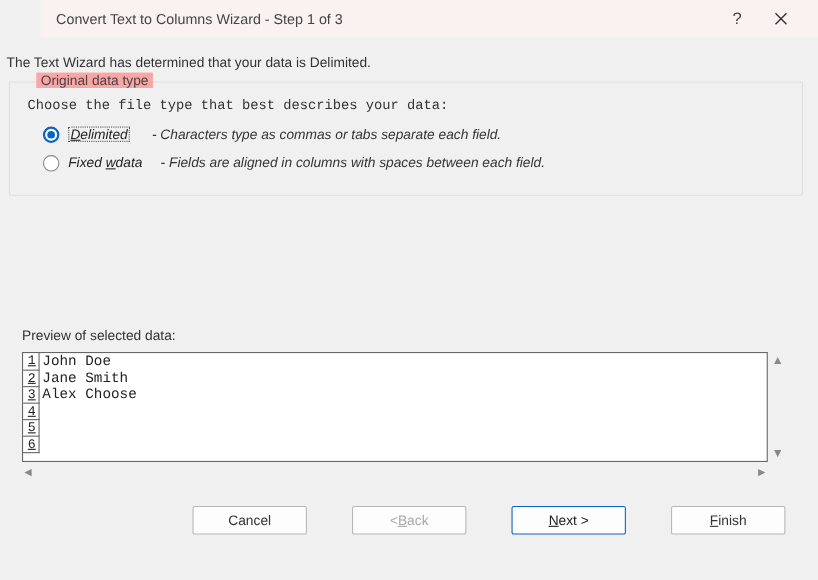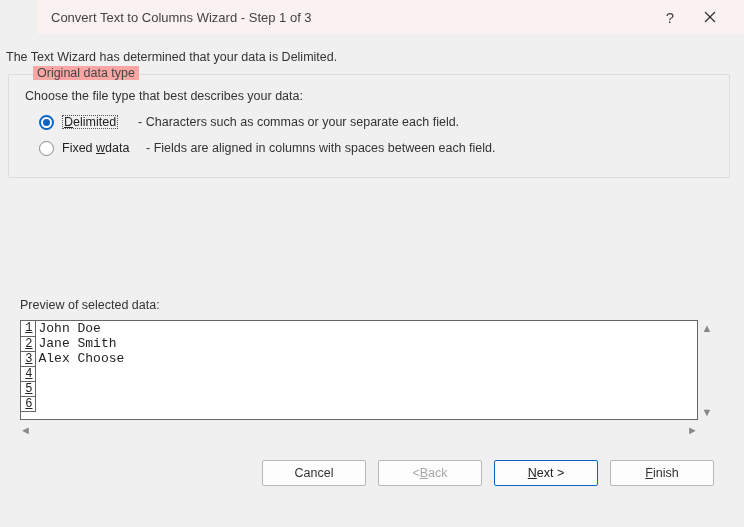--- a/index.html
+++ b/index.html
@@ -56,26 +56,28 @@
     position: absolute;
     top: -9px;
     left: 24px;
     background: #fca5a5;
     padding: 0 4px;
     font-size: 12.5px;
     color: #444;
   }
   .choose-line {
     margin: 4px 0 8px 4px;
+    font-family: Liberation Mono, monospace;
   }
   .radio-row {
     display: flex;
     align-items: center;
     margin: 4px 0 4px 18px;
     height: 22px;
+    font-style: italic;
   }
   .radio-outer {
     width: 15px;
     height: 15px;
     border-radius: 50%;
     border: 1.5px solid #888;
     display: flex;
     align-items: center;
     justify-content: center;
     margin-right: 8px;
@@ -174,20 +176,21 @@
     height: 26px;
     border: 1px solid #b8b8b8;
     background: #fdfdfd;
     font-size: 12.5px;
     color: #333;
     display: flex;
     align-items: center;
     justify-content: center;
     cursor: pointer;
     border-radius: 2px;
+    margin-left: 29px;
   }
   .btn.disabled {
     color: #a8a8a8;
     cursor: default;
   }
   .btn.primary {
     border: 1.5px solid #0b64c4;
     color: #222;
   }
   .btn .ul { text-decoration: underline; }
@@ -211,21 +214,21 @@
 
   <div class="fieldset">
     <div class="legend">Original data type</div>
     <div class="choose-line">Choose the file type that best describes your data:</div>
 
     <div class="radio-row">
       <div class="radio-outer selected">
         <div class="radio-inner"></div>
       </div>
       <span class="radio-label focusbox"><span class="ul">D</span><span>elimited</span></span>
-      <span class="radio-desc">-  Characters such as commas or your separate each field.</span>
+      <span class="radio-desc">-  Characters type as commas or tabs separate each field.</span>
     </div>
 
     <div class="radio-row">
       <div class="radio-outer"></div>
       <span class="radio-label"><span>Fixed </span><span class="ul">w</span><span>data</span></span>
       <span class="radio-desc">-  Fields are aligned in columns with spaces between each field.</span>
     </div>
   </div>
 
   <div class="preview-label">Preview of selected data:</div>

